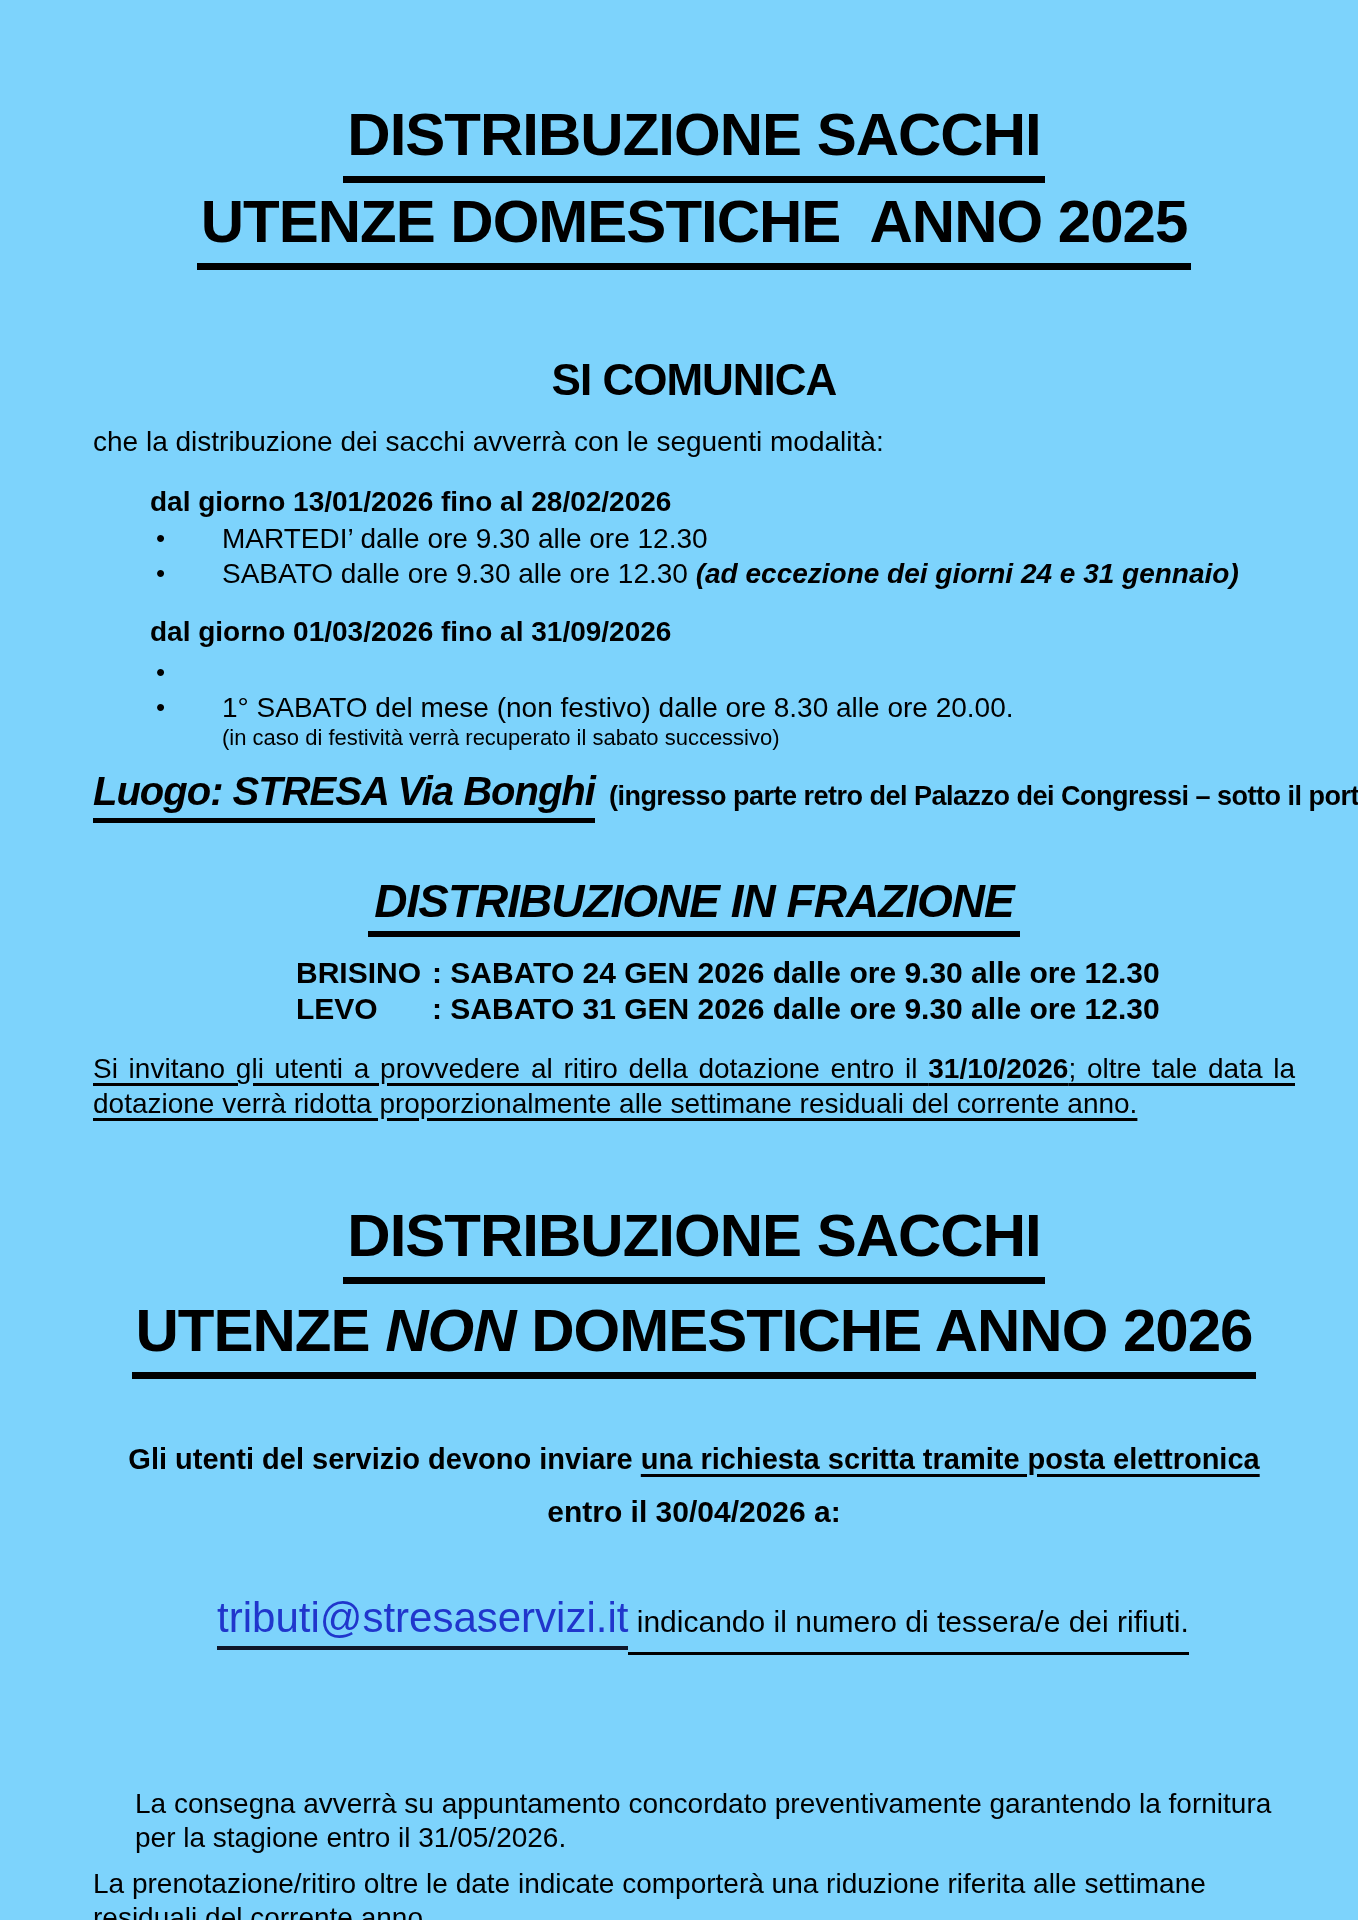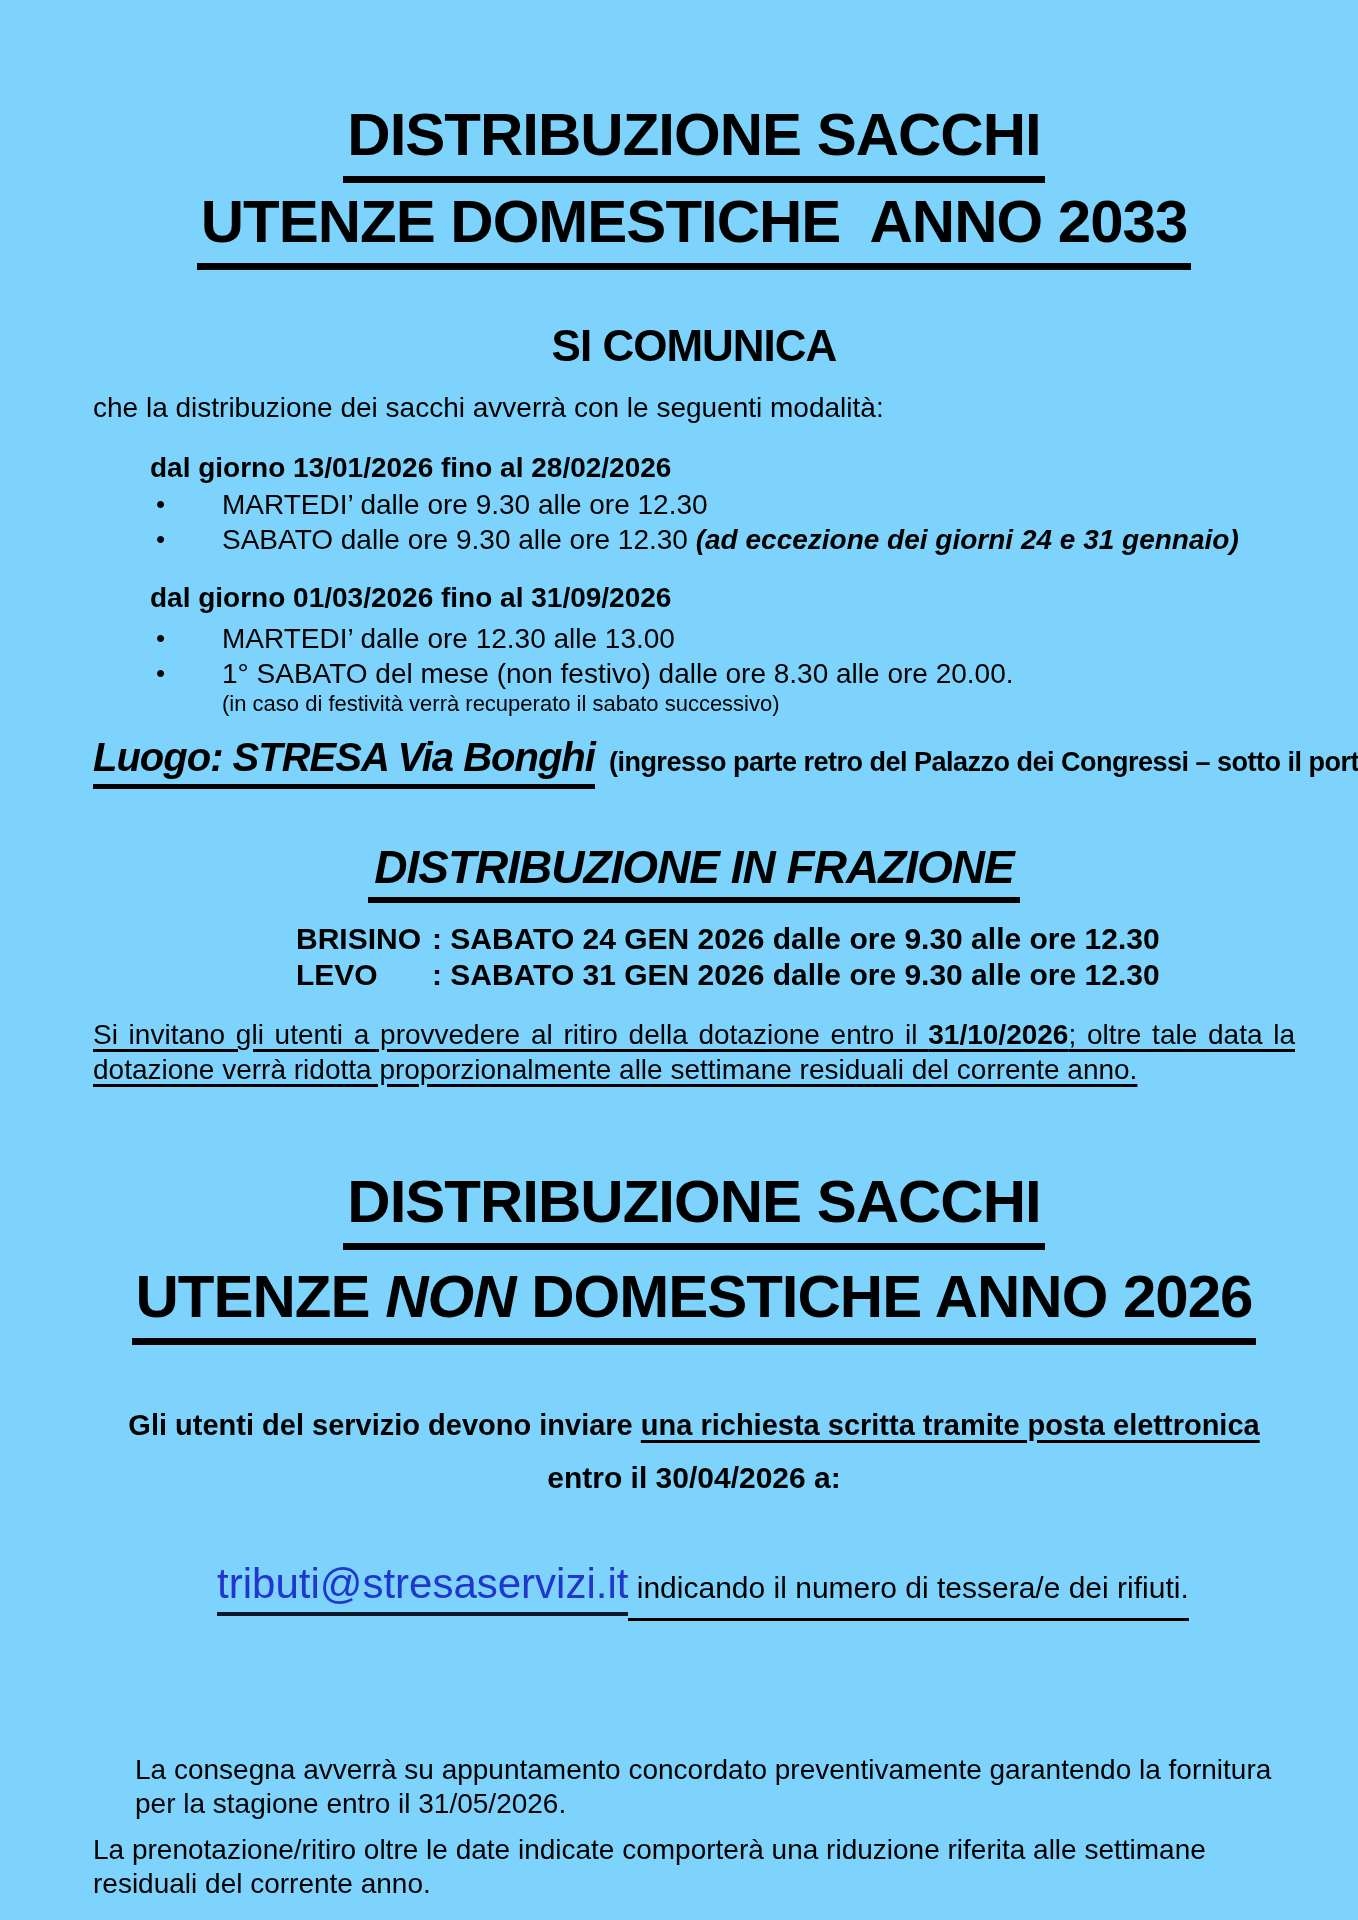--- a/index.html
+++ b/index.html
@@ -20,21 +20,21 @@
   .big-title .t-line { line-height: 78px; }
   .tl {
     display: inline-block;
     border-bottom: 7px solid #000;
     padding: 0 4px 2px 4px;
     white-space: pre;
   }
 
   
   .si-comunica {
-    margin: 50px 0 0 0;
+    margin: 84px 0 0 0;
     text-align: center;
     font-size: 44px;
     font-weight: bold;
     letter-spacing: -1px;
     line-height: 51px;
   }
 
   .intro { margin: 20px 0 0 0; font-size: 28px; line-height: 34px; }
 
   
@@ -118,41 +118,40 @@
   .footer-para { margin: 12px 0 0 0; font-size: 28px; line-height: 34px; }
   .footer-para.first { margin-top: 80px; margin-left: 42px; }
 </style>
 </head>
 <body>
 
 <div class="page">
 
   <div class="big-title">
     <div class="t-line"><span class="tl">DISTRIBUZIONE SACCHI</span></div>
-    <div class="t-line"><span class="tl">UTENZE DOMESTICHE  ANNO 2033</span></div>
+    <div class="t-line"><span class="tl">UTENZE DOMESTICHE  ANNO 2025</span></div>
   </div>
 
   <div class="si-comunica">SI COMUNICA</div>
 
   <p class="intro">che la distribuzione dei sacchi avverrà con le seguenti modalità:</p>
 
   <p class="period-title">dal giorno 13/01/2026 fino al 28/02/2026</p>
   <div class="bullet-row">
     <span class="bullet">•</span>
     <span class="bullet-text">MARTEDI’ dalle ore 9.30 alle ore 12.30</span>
   </div>
   <div class="bullet-row">
     <span class="bullet">•</span>
     <span class="bullet-text"><span>SABATO dalle ore 9.30 alle ore 12.30 </span><b><i>(ad eccezione dei giorni 24 e 31 gennaio)</i></b></span>
   </div>
 
   <p class="period-title">dal giorno 01/03/2026 fino al 31/09/2026</p>
   <div class="bullet-row second-group">
     <span class="bullet">•</span>
-    <span class="bullet-text">MARTEDI’ dalle ore 12.30 alle 13.00</span>
   </div>
   <div class="bullet-row">
     <span class="bullet">•</span>
     <span class="bullet-text">1° SABATO del mese (non festivo) dalle ore 8.30 alle ore 20.00.</span>
   </div>
   <div class="note">(in caso di festività verrà recuperato il sabato successivo)</div>
 
   <div class="luogo-line">
     <span class="luogo-label">Luogo: STRESA Via Bonghi</span><span class="luogo-detail">(ingresso parte retro del Palazzo dei Congressi – sotto il porticato)</span>
   </div>

